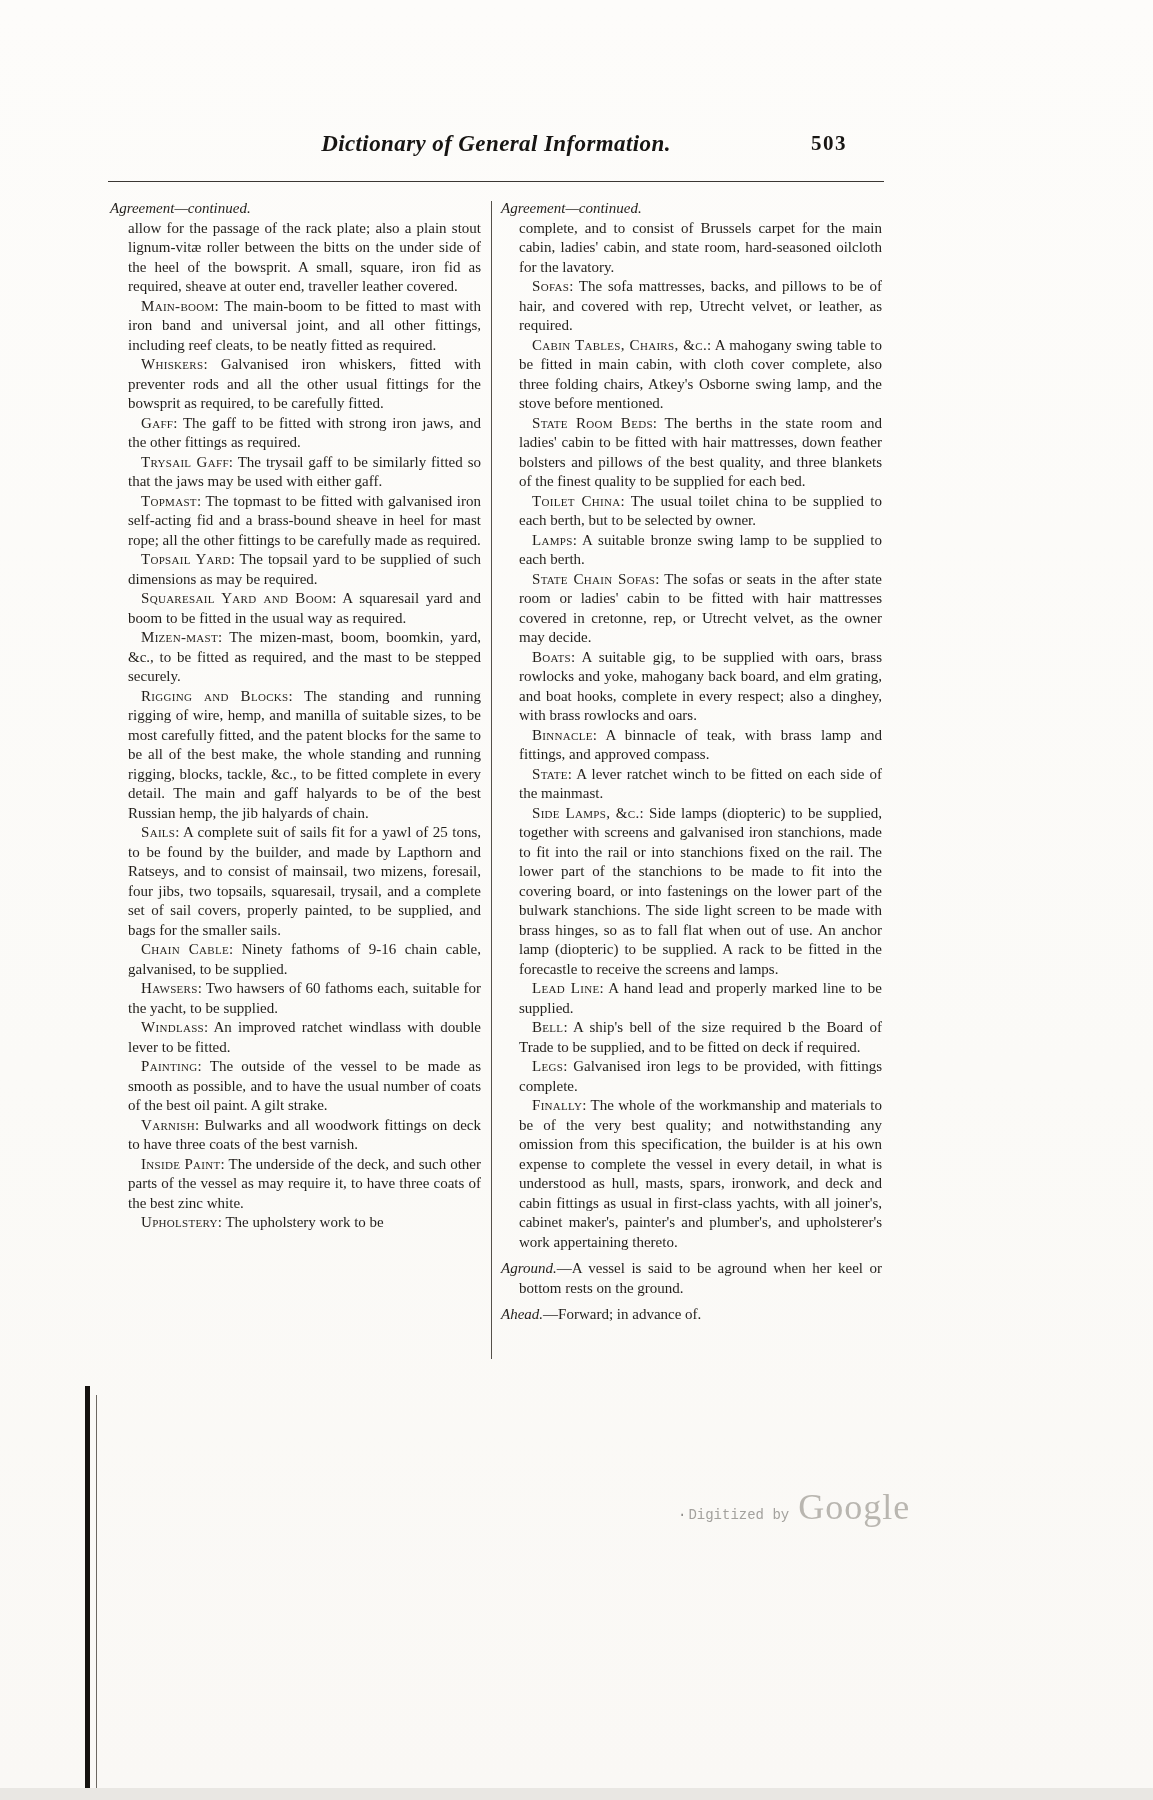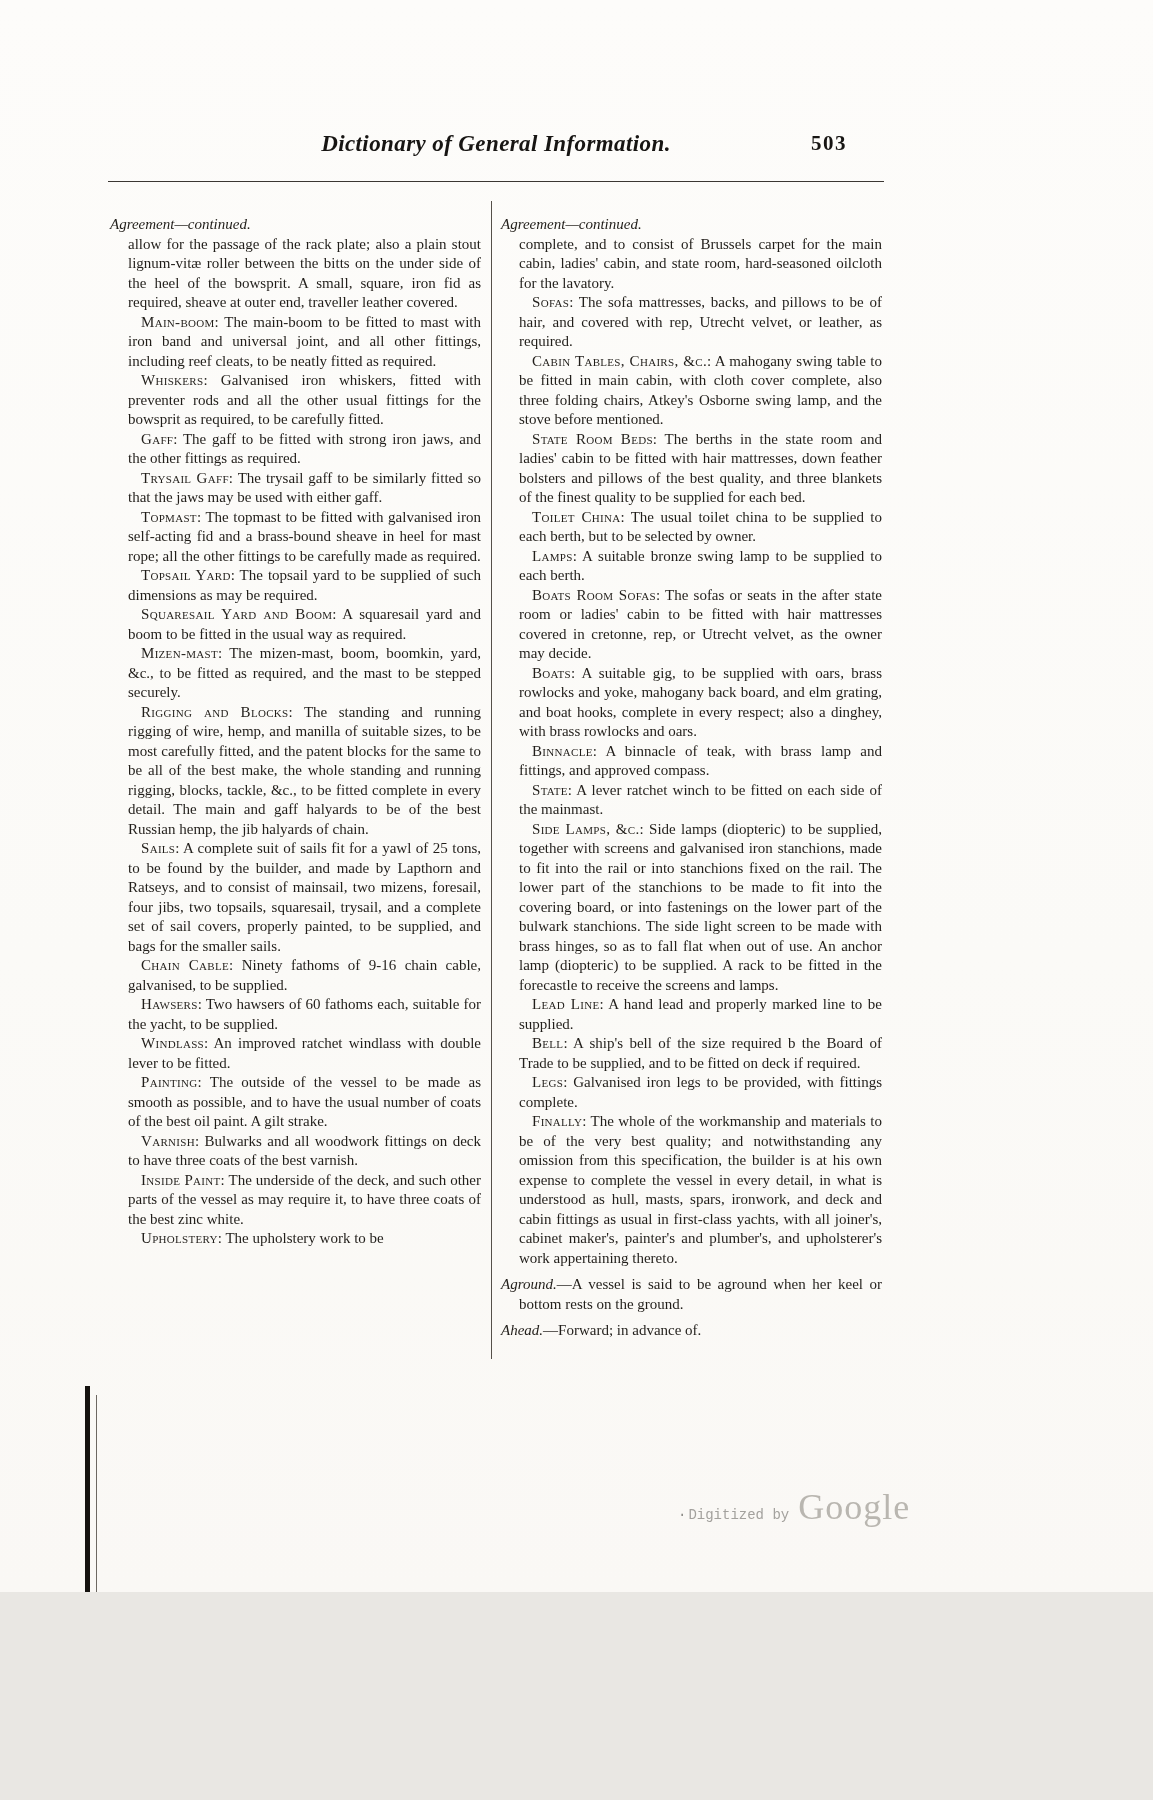--- a/index.html
+++ b/index.html
@@ -1,19 +1,19 @@
 <!DOCTYPE html>
 <html><head>
 <meta charset="utf-8">
 <style>
   html, body { margin: 0; padding: 0; background: #e9e7e3; }
   .page {
     position: relative;
     width: 1153px;
-    height: 1592px;
+    height: 1788px;
     margin: 0 auto;
     background: linear-gradient(180deg, #fdfcfa 0%, #fbfaf7 60%, #faf8f5 100%);
     color: #211e1a;
     font-family: "Liberation Serif", serif;
     overflow: hidden;
   }
   .page-header {
     position: absolute;
     top: 131px;
     left: 110px;
@@ -61,21 +61,21 @@
   .col-left  { width: 371px; }
   .col-right { flex: 1; }
   .col-divider {
     width: 1px;
     height: 1158px;
     background: #55504a;
     margin: 2px 9px 0 10px;
     flex: 0 0 1px;
   }
   .cont-header {
-    margin: 16px 0 0 -18px;
+    margin: 0 0 0 -18px;
     font-style: italic;
     text-align: left;
   }
   .intro {
     margin: 0;
     text-indent: 0;
     text-align: justify;
   }
   .entry {
     margin: 0;
@@ -196,21 +196,21 @@
           <p class="entry"><span class="term">Sofas</span><span>: The sofa mattresses, backs, and pillows to be of hair, and covered with rep, Utrecht velvet, or leather, as required.</span></p>
 
           <p class="entry"><span class="term">Cabin Tables, Chairs, &amp;c.</span><span>: A mahogany swing table to be fitted in main cabin, with cloth cover complete, also three folding chairs, Atkey's Osborne swing lamp, and the stove before mentioned.</span></p>
 
           <p class="entry"><span class="term">State Room Beds</span><span>: The berths in the state room and ladies' cabin to be fitted with hair mattresses, down feather bolsters and pillows of the best quality, and three blankets of the finest quality to be supplied for each bed.</span></p>
 
           <p class="entry"><span class="term">Toilet China</span><span>: The usual toilet china to be supplied to each berth, but to be selected by owner.</span></p>
 
           <p class="entry"><span class="term">Lamps</span><span>: A suitable bronze swing lamp to be supplied to each berth.</span></p>
 
-          <p class="entry"><span class="term">Boats Room Sofas</span><span>: The sofas or seats in the after state room or ladies' cabin to be fitted with hair mattresses covered in cretonne, rep, or Utrecht velvet, as the owner may decide.</span></p>
+          <p class="entry"><span class="term">State Chain Sofas</span><span>: The sofas or seats in the after state room or ladies' cabin to be fitted with hair mattresses covered in cretonne, rep, or Utrecht velvet, as the owner may decide.</span></p>
 
           <p class="entry"><span class="term">Boats</span><span>: A suitable gig, to be supplied with oars, brass rowlocks and yoke, mahogany back board, and elm grating, and boat hooks, complete in every respect; also a dinghey, with brass rowlocks and oars.</span></p>
 
           <p class="entry"><span class="term">Binnacle</span><span>: A binnacle of teak, with brass lamp and fittings, and approved compass.</span></p>
 
           <p class="entry"><span class="term">State</span><span>: A lever ratchet winch to be fitted on each side of the mainmast.</span></p>
 
           <p class="entry"><span class="term">Side Lamps, &amp;c.</span><span>: Side lamps (diopteric) to be supplied, together with screens and galvanised iron stanchions, made to fit into the rail or into stanchions fixed on the rail. The lower part of the stanchions to be made to fit into the covering board, or into fastenings on the lower part of the bulwark stanchions. The side light screen to be made with brass hinges, so as to fall flat when out of use. An anchor lamp (diopteric) to be supplied. A rack to be fitted in the forecastle to receive the screens and lamps.</span></p>
 
           <p class="entry"><span class="term">Lead Line</span><span>: A hand lead and properly marked line to be supplied.</span></p>

